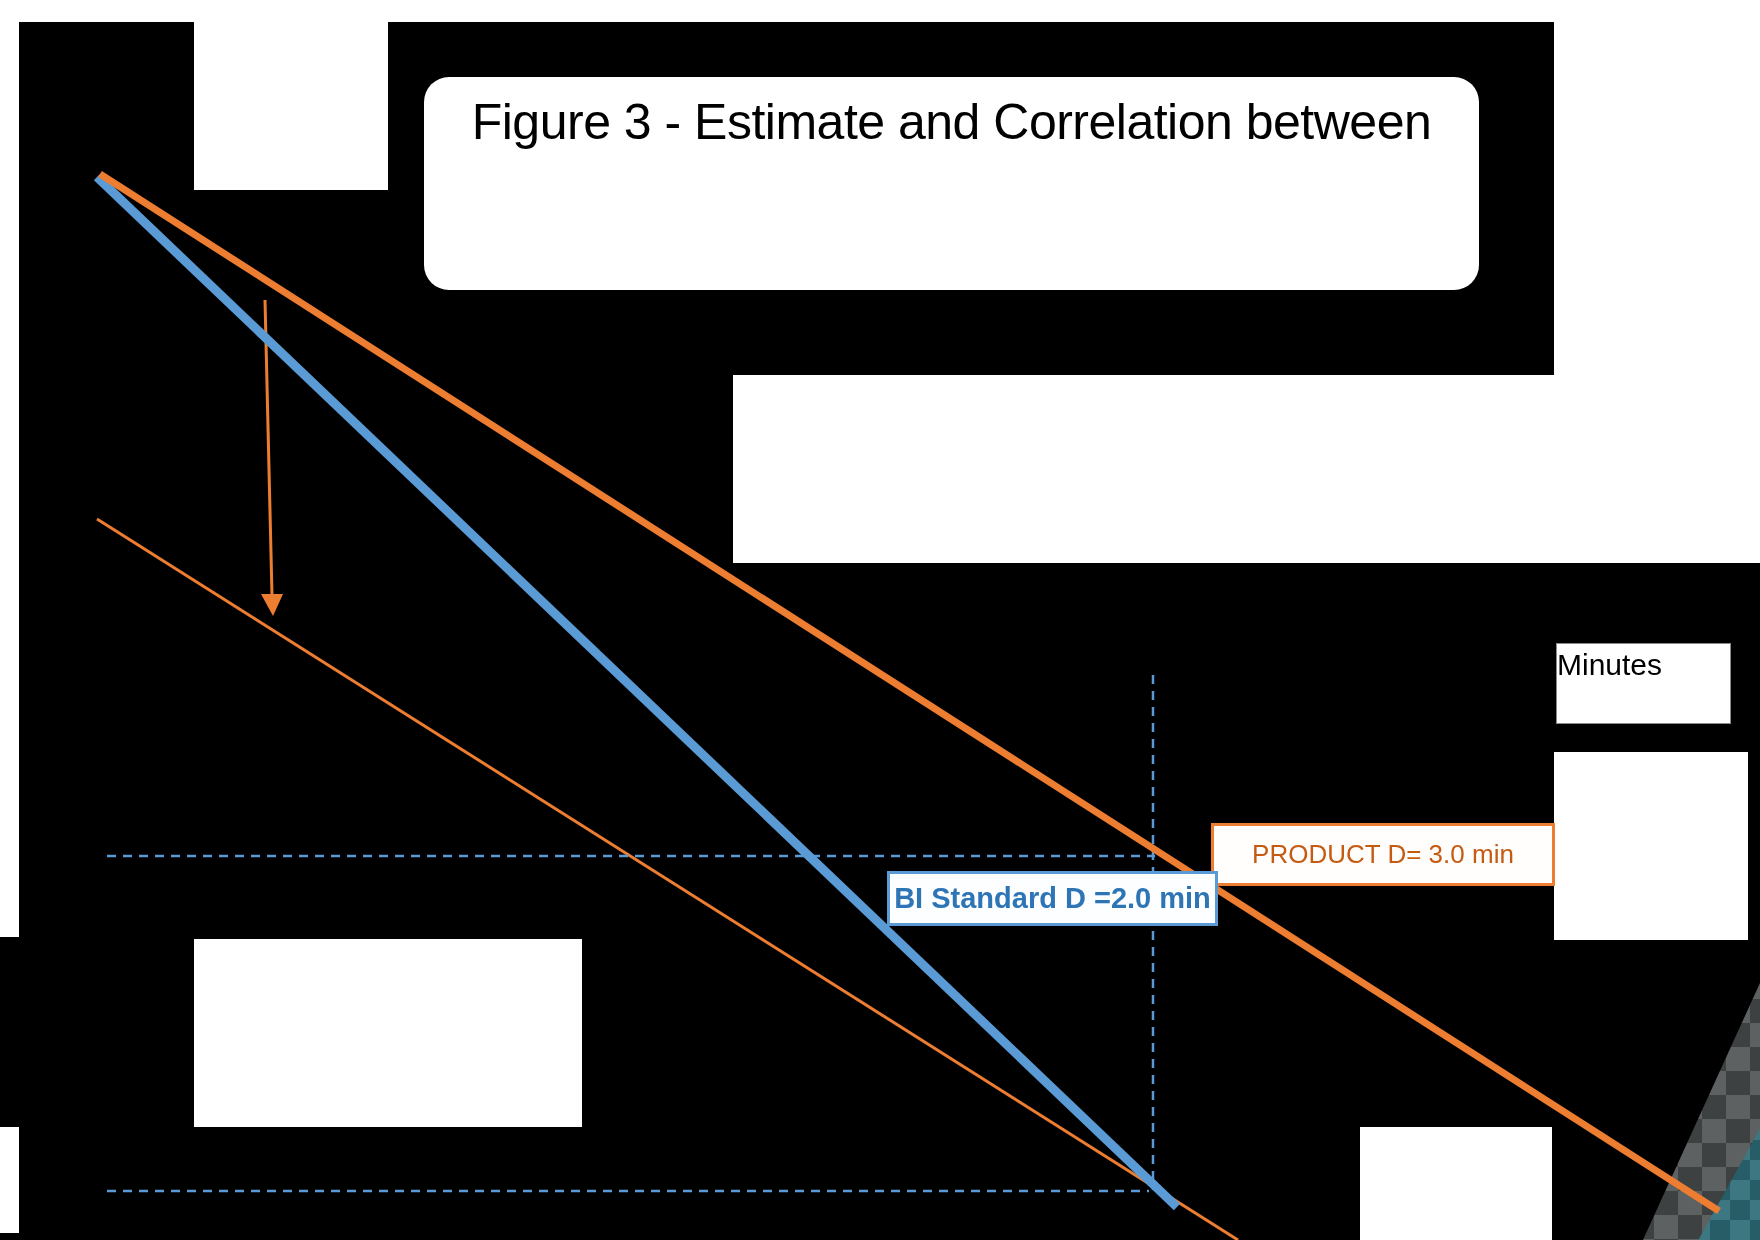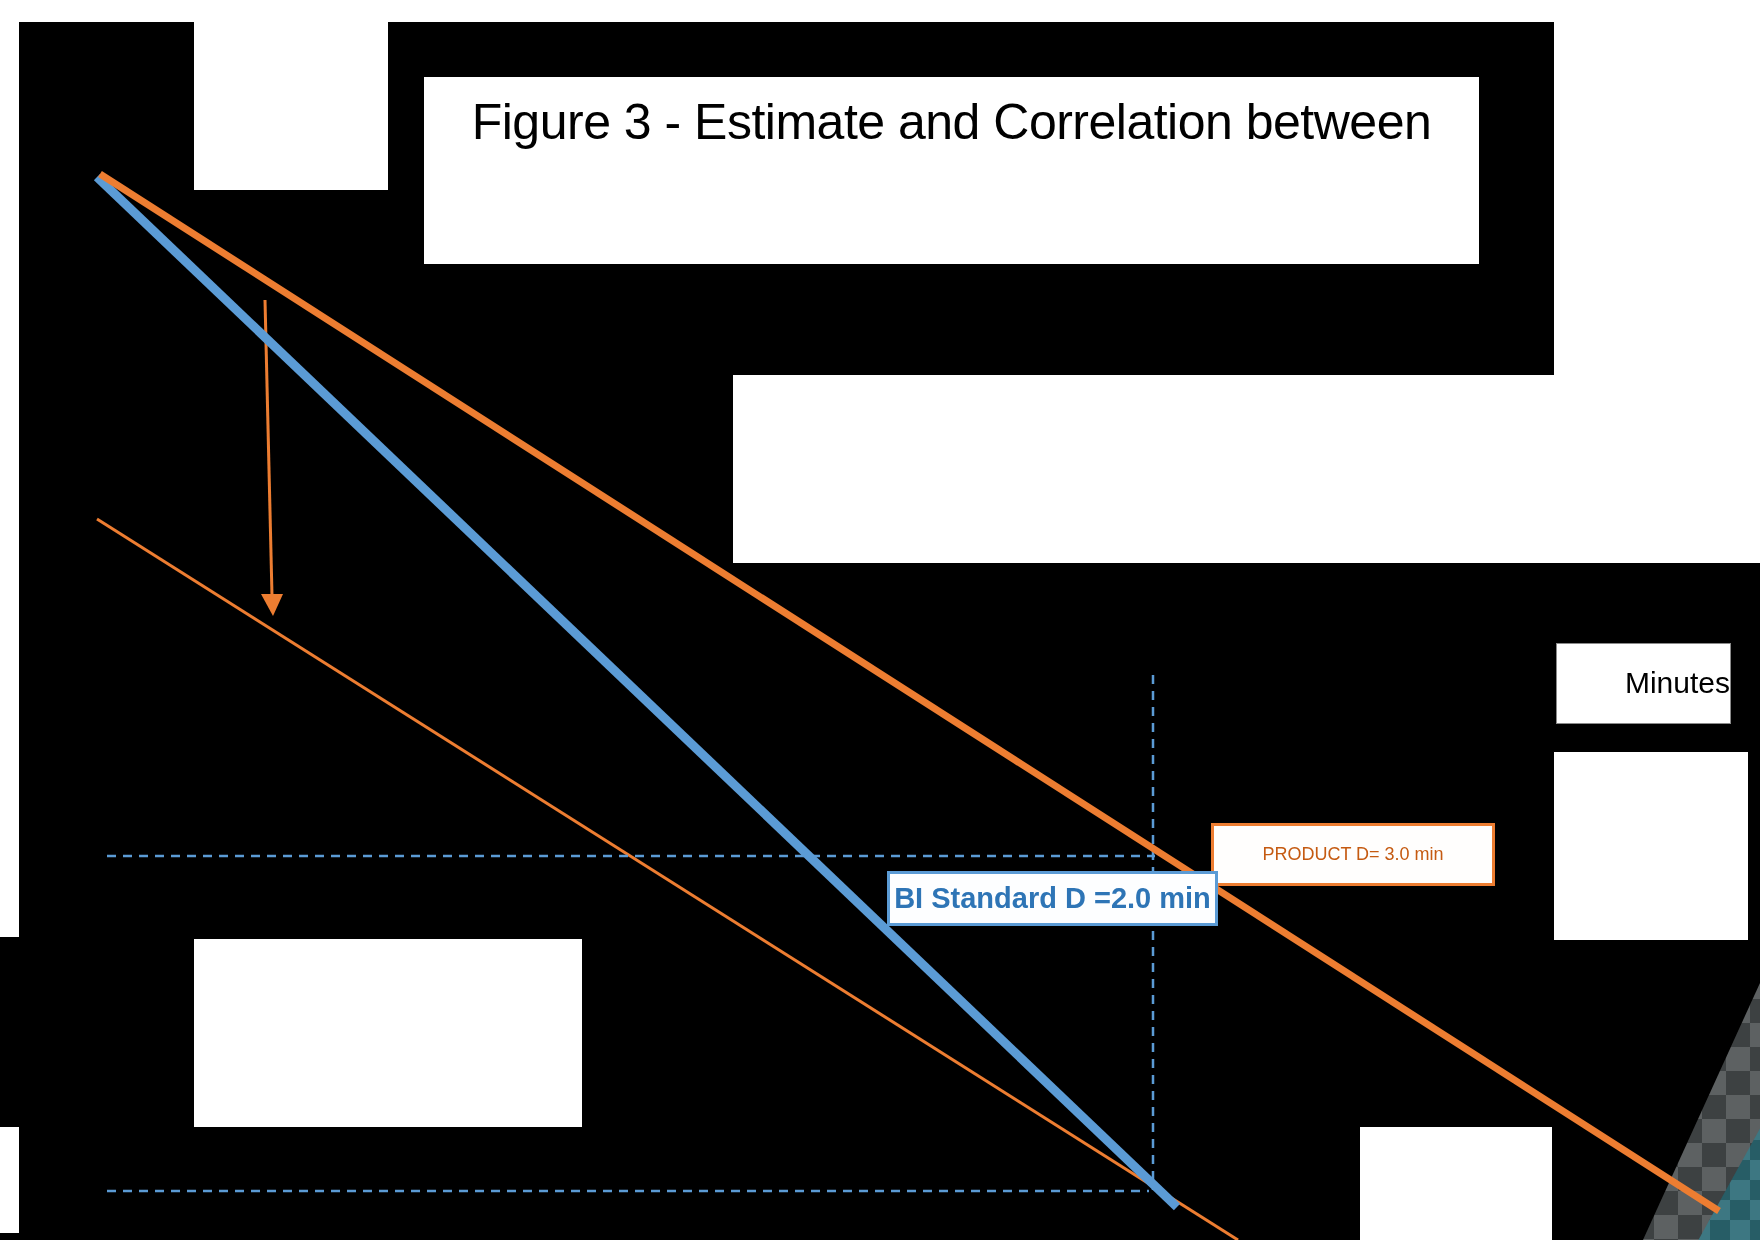--- a/index.html
+++ b/index.html
@@ -16,35 +16,35 @@
   #black-left-mid{left:0;top:937px;width:19px;height:190px;}
   #black-left-bottom{left:0;top:1233px;width:19px;height:7px;}
   
   #patch-top-notch{left:194px;top:22px;width:194px;height:168px;}
   #patch-mid-right{left:733px;top:375px;width:821px;height:188px;}
   #patch-right{left:1554px;top:752px;width:194px;height:188px;}
   #patch-bottom-left{left:194px;top:939px;width:388px;height:188px;}
   #patch-bottom-mid{left:1360px;top:1127px;width:192px;height:113px;}
   
   #title-box{
-    left:424px;top:77px;width:1055px;height:187px;background:#ffffff;
+    left:424px;top:77px;width:1055px;height:213px;background:#ffffff;
     text-align:center;color:#000;font-size:50px;line-height:62px;
-    padding-top:14px;box-sizing:border-box;letter-spacing:-0.5px;
+    padding-top:14px;box-sizing:border-box;letter-spacing:-0.5px;border-radius:25px;
   }
   
   #minutes-box{
     left:1556px;top:643px;width:175px;height:81px;background:#ffffff;
-    border:1px solid #8a8a8a;box-sizing:border-box;text-align:right;
-    font-size:30px;color:#000;padding-top:22px;
+    border:1px solid #8a8a8a;box-sizing:border-box;text-align:left;
+    font-size:30px;color:#000;padding-top:4px;
   }
   
   #product-box{
-    left:1211px;top:823px;width:284px;height:63px;background:#fffefd;
+    left:1211px;top:823px;width:344px;height:63px;background:#fffefd;
     border:3px solid #ED7D31;box-sizing:border-box;text-align:center;
-    font-size:18px;color:#C55A11;line-height:56px;
+    font-size:26px;color:#C55A11;line-height:56px;
   }
   
   #bi-box{
     left:887px;top:871px;width:331px;height:55px;background:#fdfeff;
     border:3px solid #5B9BD5;box-sizing:border-box;text-align:center;
     font-size:29px;font-weight:bold;color:#2E75B6;line-height:49px;
   }
   
   #corner-gray{
     left:1630px;top:975px;width:130px;height:265px;

